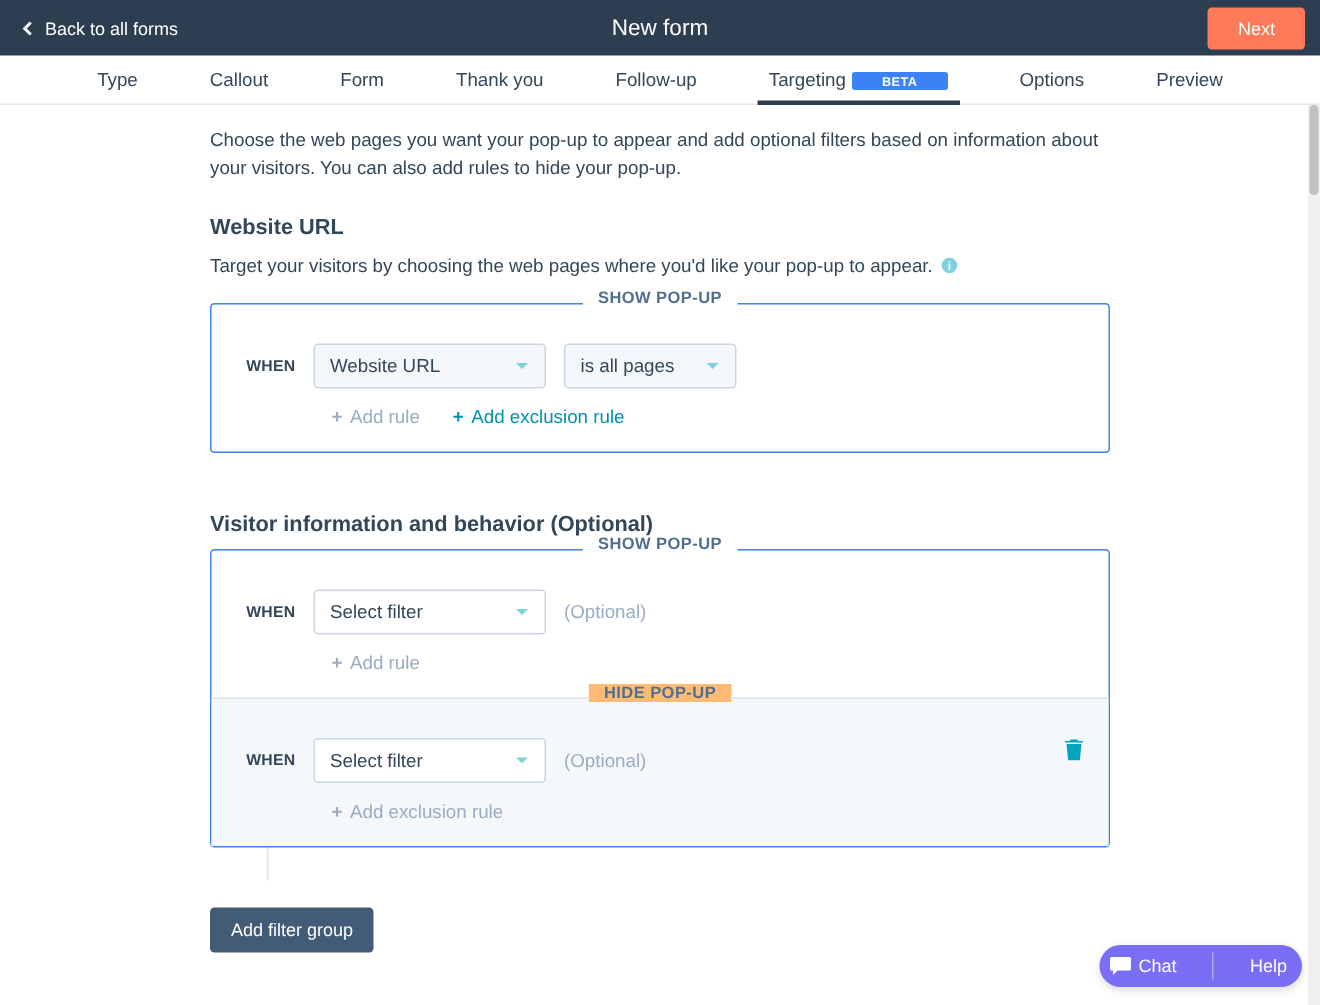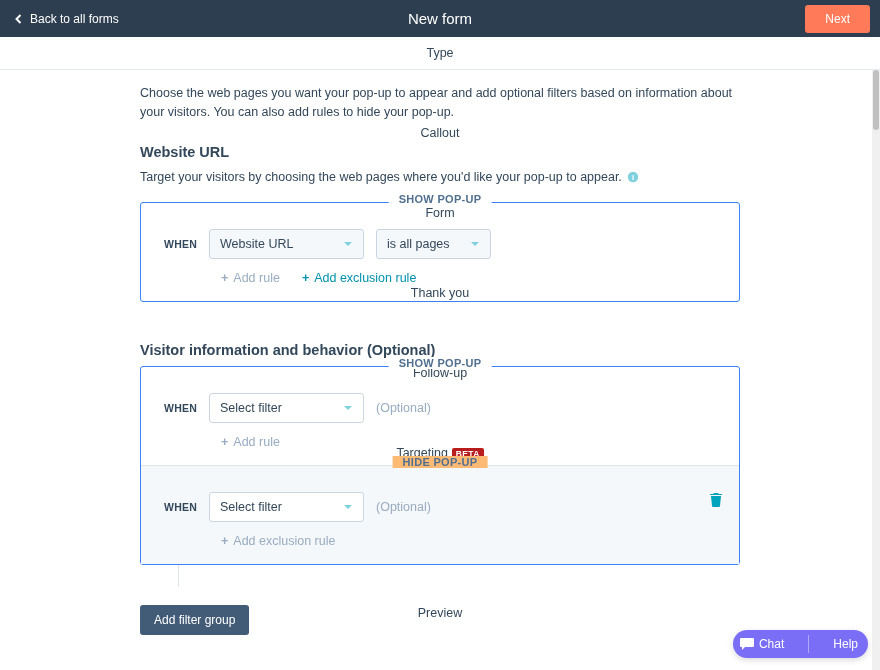--- a/index.html
+++ b/index.html
@@ -4,24 +4,24 @@
 <style>
   * { box-sizing: border-box; margin: 0; padding: 0; }
   body { font-family: -apple-system, BlinkMacSystemFont, "Segoe UI", Helvetica, Arial, sans-serif; font-size: 13px; color: #33475b; background: #fff; width: 880px; height: 670px; overflow: hidden; position: relative; }
 
   .topbar { background: #2d3e50; color: #fff; display: flex; align-items: center; height: 37px; position: relative; }
   .back { display: flex; align-items: center; gap: 6px; padding: 0 14px; font-size: 12px; cursor: pointer; }
   .back svg { width: 10px; height: 10px; }
   .title { position: absolute; left: 50%; transform: translateX(-50%); font-size: 15px; font-weight: 400; }
   .next-btn { position: absolute; right: 10px; background: #ff7a59; color: #fff; border: none; padding: 7px 20px; border-radius: 3px; font-size: 12px; cursor: pointer; font-weight: 500; }
 
-  .tabs { display: flex; justify-content: flex-start; gap: 48px; border-bottom: 1px solid #e6e9ec; height: 33px; align-items: center; font-size: 12.5px; color: #33475b; flex-direction: column; }
+  .tabs { display: flex; justify-content: center; gap: 48px; border-bottom: 1px solid #e6e9ec; height: 33px; align-items: center; font-size: 12.5px; color: #33475b; }
   .tab { position: relative; cursor: pointer; padding: 9px 0; }
   .tab.active::after { content: ""; position: absolute; left: -8px; right: -8px; bottom: -1px; height: 3px; background: #2d3e50; }
-  .beta { background: #b91c1c; color: #fff; font-size: 8.5px; padding: 1px 4px; border-radius: 2px; margin-left: 4px; vertical-align: middle; font-weight: 600; letter-spacing: 0.3px; }
+  .beta { background: #3b82f6; color: #fff; font-size: 8.5px; padding: 1px 20px; border-radius: 2px; margin-left: 4px; vertical-align: middle; font-weight: 600; letter-spacing: 0.3px; }
 
   .scroll-area { height: calc(670px - 37px - 33px); overflow-y: auto; padding: 14px 0 30px 0; position: relative; }
   .content { margin: 0 auto; width: 600px; }
 
   .intro { font-size: 12.5px; color: #33475b; line-height: 1.5; margin-bottom: 22px; }
   .section-title { font-weight: 600; font-size: 14.5px; margin-bottom: 8px; color: #33475b; }
   .section-desc { font-size: 12.5px; color: #33475b; margin-bottom: 16px; line-height: 1.5; }
   .info-icon { display: inline-block; width: 12px; height: 12px; vertical-align: text-top; margin-left: 2px; }
 
   .rule-box { border: 1px solid #3b82f6; border-radius: 3px; position: relative; margin-bottom: 40px; }

